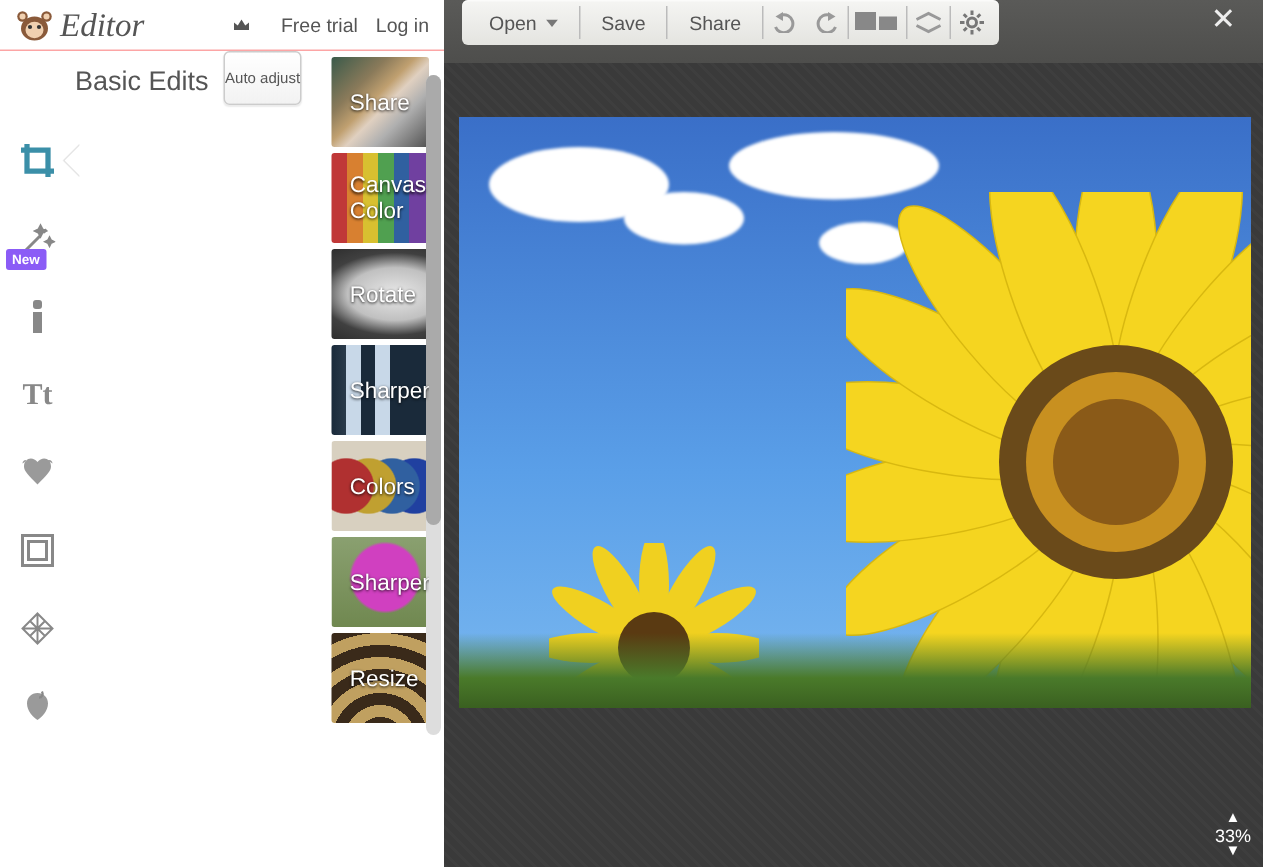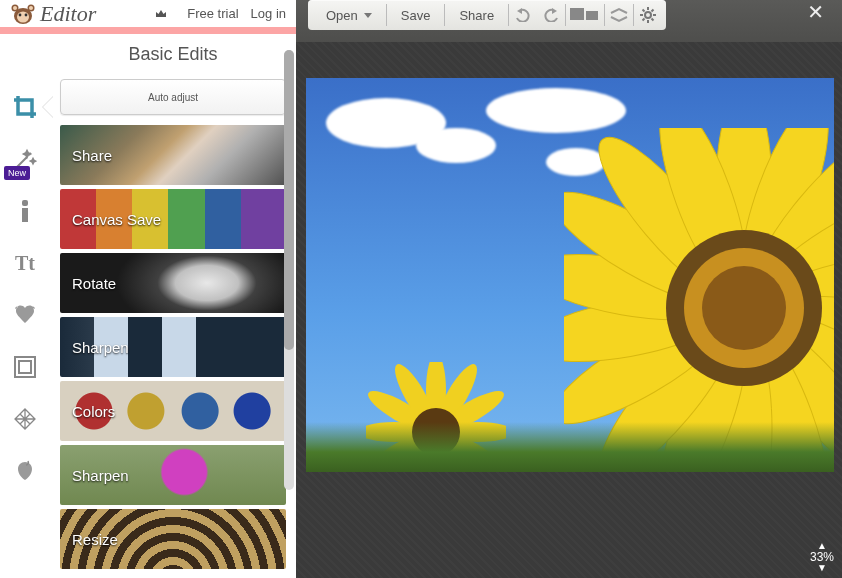--- a/index.html
+++ b/index.html
@@ -1,31 +1,31 @@
 <!DOCTYPE html>
 <html><head>
 <meta charset="utf-8">
 <style>
 *{box-sizing:border-box;margin:0;padding:0}
 html,body{width:842px;height:578px;overflow:hidden;font-family:Arial,Helvetica,sans-serif;background:#fff}
 .app{display:flex;width:100%;height:100%}
 .left{width:296px;height:100%;display:flex;flex-direction:column;background:#fff;position:relative}
-.header{height:34px;display:flex;align-items:center;padding:0 10px;gap:12px;border-bottom:7px solid #fca5a5}
+.header{height:34px;display:flex;align-items:center;padding:0 10px;gap:12px;border-bottom:1px solid #fca5a5}
 .logo-wrap{display:flex;align-items:center;gap:4px}
 .logo{font-family:Georgia,'Brush Script MT',cursive;font-style:italic;font-size:22px;color:#555;font-weight:500}
 .hdr-spacer{flex:1}
 .hdr-link{font-size:13px;color:#555;display:flex;align-items:center;gap:20px;cursor:pointer}
 .body{flex:1;display:flex;overflow:hidden}
 .icons{width:50px;display:flex;flex-direction:column;align-items:center;padding-top:58px;gap:22px;color:#888;position:relative}
 .icons svg{display:block}
 .icon-btn{width:30px;height:30px;display:flex;align-items:center;justify-content:center;cursor:pointer;color:#888;position:relative}
 .icon-btn.active{color:#3b8fa8}
 .icon-btn.active::after{content:"";position:absolute;right:-14px;top:4px;width:0;height:0;border-top:11px solid transparent;border-bottom:11px solid transparent;border-right:11px solid #fff;filter:drop-shadow(-1px 0 0 #ddd)}
-.new-badge{position:absolute;top:22px;left:-6px;background:#4c1d95;color:#fff;font-size:9px;font-weight:normal;padding:2px 4px;border-radius:2px}
-.panel{flex:1;display:flex;flex-direction:column;overflow:hidden}
+.new-badge{position:absolute;top:22px;left:-6px;background:#8b5cf6;color:#fff;font-size:9px;font-weight:bold;padding:2px 4px;border-radius:2px}
+.panel{flex:1;display:flex;flex-direction:row;overflow:hidden}
 .panel-title{font-size:18px;color:#555;text-align:center;padding:10px 0 14px}
 .auto-btn{margin:0 10px 6px;height:36px;border:1px solid #ccc;border-radius:4px;background:linear-gradient(#fff,#f2f2f2);font-size:10px;color:#555;cursor:pointer;box-shadow:0 1px 1px rgba(0,0,0,.08)}
 .scroll{flex:1;overflow-y:auto;padding:0 10px 10px;position:relative}
 .scrollbar{position:absolute;right:2px;top:50px;width:10px;height:440px;background:#ddd;border-radius:5px}
 .thumb{width:100%;height:300px;background:#aaa;border-radius:5px}
 .edit-card{position:relative;height:60px;border-radius:2px;margin-top:4px;overflow:hidden;cursor:pointer;display:flex;align-items:center;padding-left:12px}
 .edit-card span{color:#fff;font-size:15px;font-weight:500;text-shadow:0 1px 2px rgba(0,0,0,.9);z-index:2;position:relative}
 .thumb-crop{background:linear-gradient(135deg,#3a5a4a 0%,#8a7a5a 30%,#c0a070 45%,#e0d0c0 55%,#b0b0b0 70%,#505050 100%)}
 .thumb-canvas{background:linear-gradient(90deg,#c03838 0%,#c03838 16%,#d88030 16%,#d88030 32%,#d8c030 32%,#d8c030 48%,#50a050 48%,#50a050 64%,#3060a0 64%,#3060a0 80%,#7040a0 80%,#7040a0 100%)}
 .thumb-rotate{background:radial-gradient(ellipse 90px 50px at 65% 50%,#e8e8e8 0%,#c0c0c0 35%,#404040 55%,#1a1a1a 100%)}
@@ -124,21 +124,21 @@
         </div>
       </div>
       <div class="panel">
         <div class="panel-title">Basic Edits</div>
         <button class="auto-btn">Auto adjust</button>
         <div class="scroll">
           <div class="edit-card thumb-crop">
               <span>Share</span>
             </div>
           <div class="edit-card thumb-canvas">
-              <span>Canvas Save</span>
+              <span>Canvas Color</span>
             </div>
           <div class="edit-card thumb-rotate">
               <span>Rotate</span>
             </div>
           <div class="edit-card thumb-exposure">
               <span>Sharpen</span>
             </div>
           <div class="edit-card thumb-colors">
               <span>Colors</span>
             </div>

